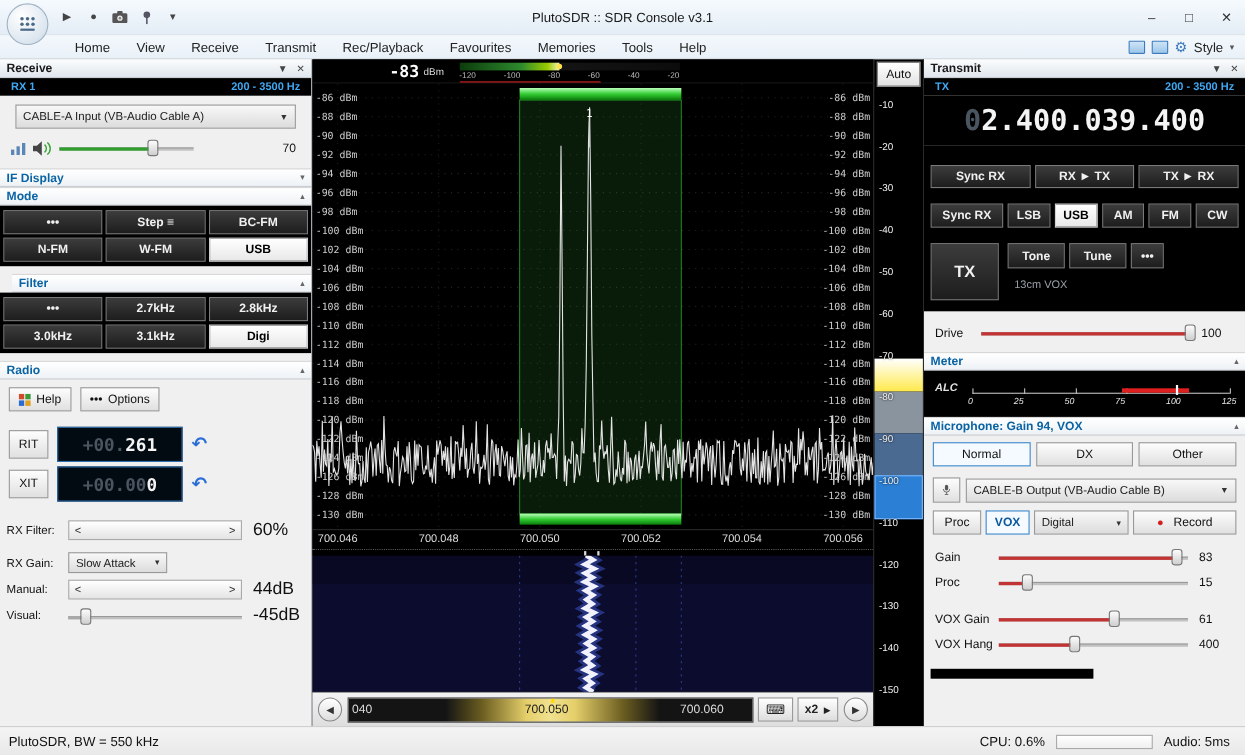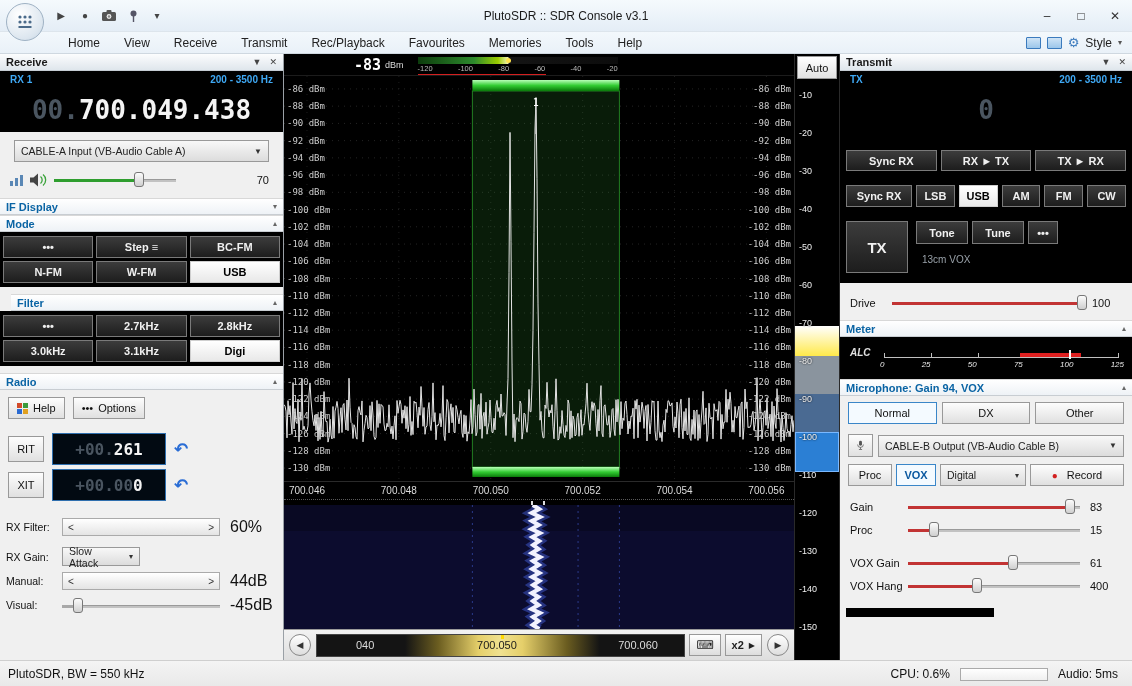--- a/index.html
+++ b/index.html
@@ -64,21 +64,21 @@
   .ritrow{display:flex;align-items:center;margin:14px 8px 0 8px;gap:8px;text-align:right;}
   .ritrow.x2{margin-top:4px;}
   .ritbtn{width:36px;height:26px;}
   .ritbox{width:114px;height:32px;background:#020a12;border:1px solid #2f6fae;display:flex;align-items:center;justify-content:center;font-family:"DejaVu Sans Mono","Liberation Mono",monospace;font-weight:bold;font-size:16px;}
   .undoic{color:#2a6dd5;font-size:17px;font-weight:bold;}
   .ctlrow{display:flex;align-items:center;margin:11px 6px 0 6px;}
   .ctlrow .clabel{width:56px;font-size:10.5px;color:#111;}
   .ctlrow .cctl{width:158px;}
   .ctlrow .cval{margin-left:10px;font-size:16px;color:#111;}
   .ctlrow .slider{width:158px;}
-  .gaindd{width:78px;height:19px;font-size:10.5px;}
+  .gaindd{width:90px;height:19px;font-size:10.5px;text-align:right;}
 
   
   .smeter{height:22px;background:#000;display:flex;align-items:center;color:#fff;padding:0 8px;border-bottom:1px solid #1c1c1c;}
   .smval{font-family:"DejaVu Sans Mono",monospace;font-weight:bold;font-size:15px;margin-left:62px;}
   .smunit{font-size:9px;margin-left:4px;color:#ddd;}
   .smbar{position:relative;width:200px;height:22px;margin-left:14px;}
   .smgrad{position:absolute;left:0;top:3px;width:100%;height:7px;background:linear-gradient(90deg,#0c3c0c,#2d8a2d 28%,#9ccc00 40%,#eef2b0 45%,#141414 45.5%,#0c0c0c);}
   .smdot{position:absolute;left:44%;top:4px;width:5px;height:5px;border-radius:50%;background:#ffe24a;}
   .smticks{position:absolute;left:0;right:0;top:10px;display:flex;justify-content:space-between;font-size:7.5px;color:#bbb;}
   .smred{position:absolute;left:0;bottom:1px;width:64%;height:1px;background:#d42020;}
@@ -226,24 +226,20 @@
   <div class="panhdr">
     <span>Receive</span>
     <span class="hico">
       <span>▼</span>
       <span>✕</span>
     </span>
   </div>
   <div class="chanbar">
     <span>RX 1</span>
     <span>200 - 3500 Hz</span>
-  </div>
-  <div class="freqbox">
-    <span class="freqdim">00.</span>
-      <span class="freqbright">700.049.438</span>
   </div>
 
   <div class="rxrow">
     <div class="dropdown" style="flex:1;">
       <span>CABLE-A Input (VB-Audio Cable A)</span>
       <span class="ddcaret">▼</span>
     </div>
   </div>
 
   <div class="volrow">
@@ -504,21 +500,21 @@
   <line x1="188.37837838237832" y1="0" x2="188.37837838237832" y2="124" stroke="#2a3a8a" stroke-dasharray="2,4"></line>
       <line x1="294.05405405711286" y1="0" x2="294.05405405711286" y2="124" stroke="#2a3a8a" stroke-dasharray="2,4"></line>
       <line x1="335.405405408323" y1="0" x2="335.405405408323" y2="124" stroke="#2a3a8a" stroke-dasharray="2,4"></line>
       <polyline points="248.8,0 255.2,4 247.7,8 256.2,12 247.8,16 254.7,20 247.4,24 256.0,28 248.4,32 255.1,36 249.1,40 254.5,44 247.8,48 256.2,52 248.9,56 254.8,60 248.2,64 255.4,68 248.1,72 255.4,76 249.1,80 255.2,84 247.7,88 254.4,92 248.9,96 254.5,100 247.4,104 256.0,108 248.9,112 254.4,116 248.7,120 255.3,124 " fill="none" stroke="#4d6dff" stroke-width="9" stroke-opacity="0.4"></polyline>
       <polyline points="248.8,0 255.2,4 247.7,8 256.2,12 247.8,16 254.7,20 247.4,24 256.0,28 248.4,32 255.1,36 249.1,40 254.5,44 247.8,48 256.2,52 248.9,56 254.8,60 248.2,64 255.4,68 248.1,72 255.4,76 249.1,80 255.2,84 247.7,88 254.4,92 248.9,96 254.5,100 247.4,104 256.0,108 248.9,112 254.4,116 248.7,120 255.3,124 " fill="none" stroke="#f2f2ff" stroke-width="4"></polyline>
     </svg>
 
   <div class="navbar">
     <div class="circbtn">◀</div>
     <div class="navstrip">
-      <span class="nslbl" style="left:3px;margin-left:36px;">040</span>
+      <span class="nslbl" style="left:3px;">040</span>
       <span class="nslbl dark" style="left:49%;">700.050</span>
       <span class="nslbl" style="left:82%;">700.060</span>
       <div class="striptick"></div>
     </div>
     <div class="navsq">⌨</div>
     <div class="navsq x2btn">
       <span>x2</span>
       <span class="tri">▶</span>
     </div>
     <div class="circbtn">▶</div>
@@ -557,20 +553,21 @@
       <span>▼</span>
       <span>✕</span>
     </span>
   </div>
   <div class="chanbar">
     <span>TX</span>
     <span>200 - 3500 Hz</span>
   </div>
   <div class="freqbox">
     <span class="freqdim">0</span>
+      <span class="freqbright">2.400.039.400</span>
   </div>
 
   <div class="txdark">
     <div class="syncrow">
       <div class="dbtn">Sync RX</div>
       <div class="dbtn">RX ► TX</div>
       <div class="dbtn">TX ► RX</div>
     </div>
     <div class="txmoderow">
       <div class="dbtn wide">Sync RX</div>

